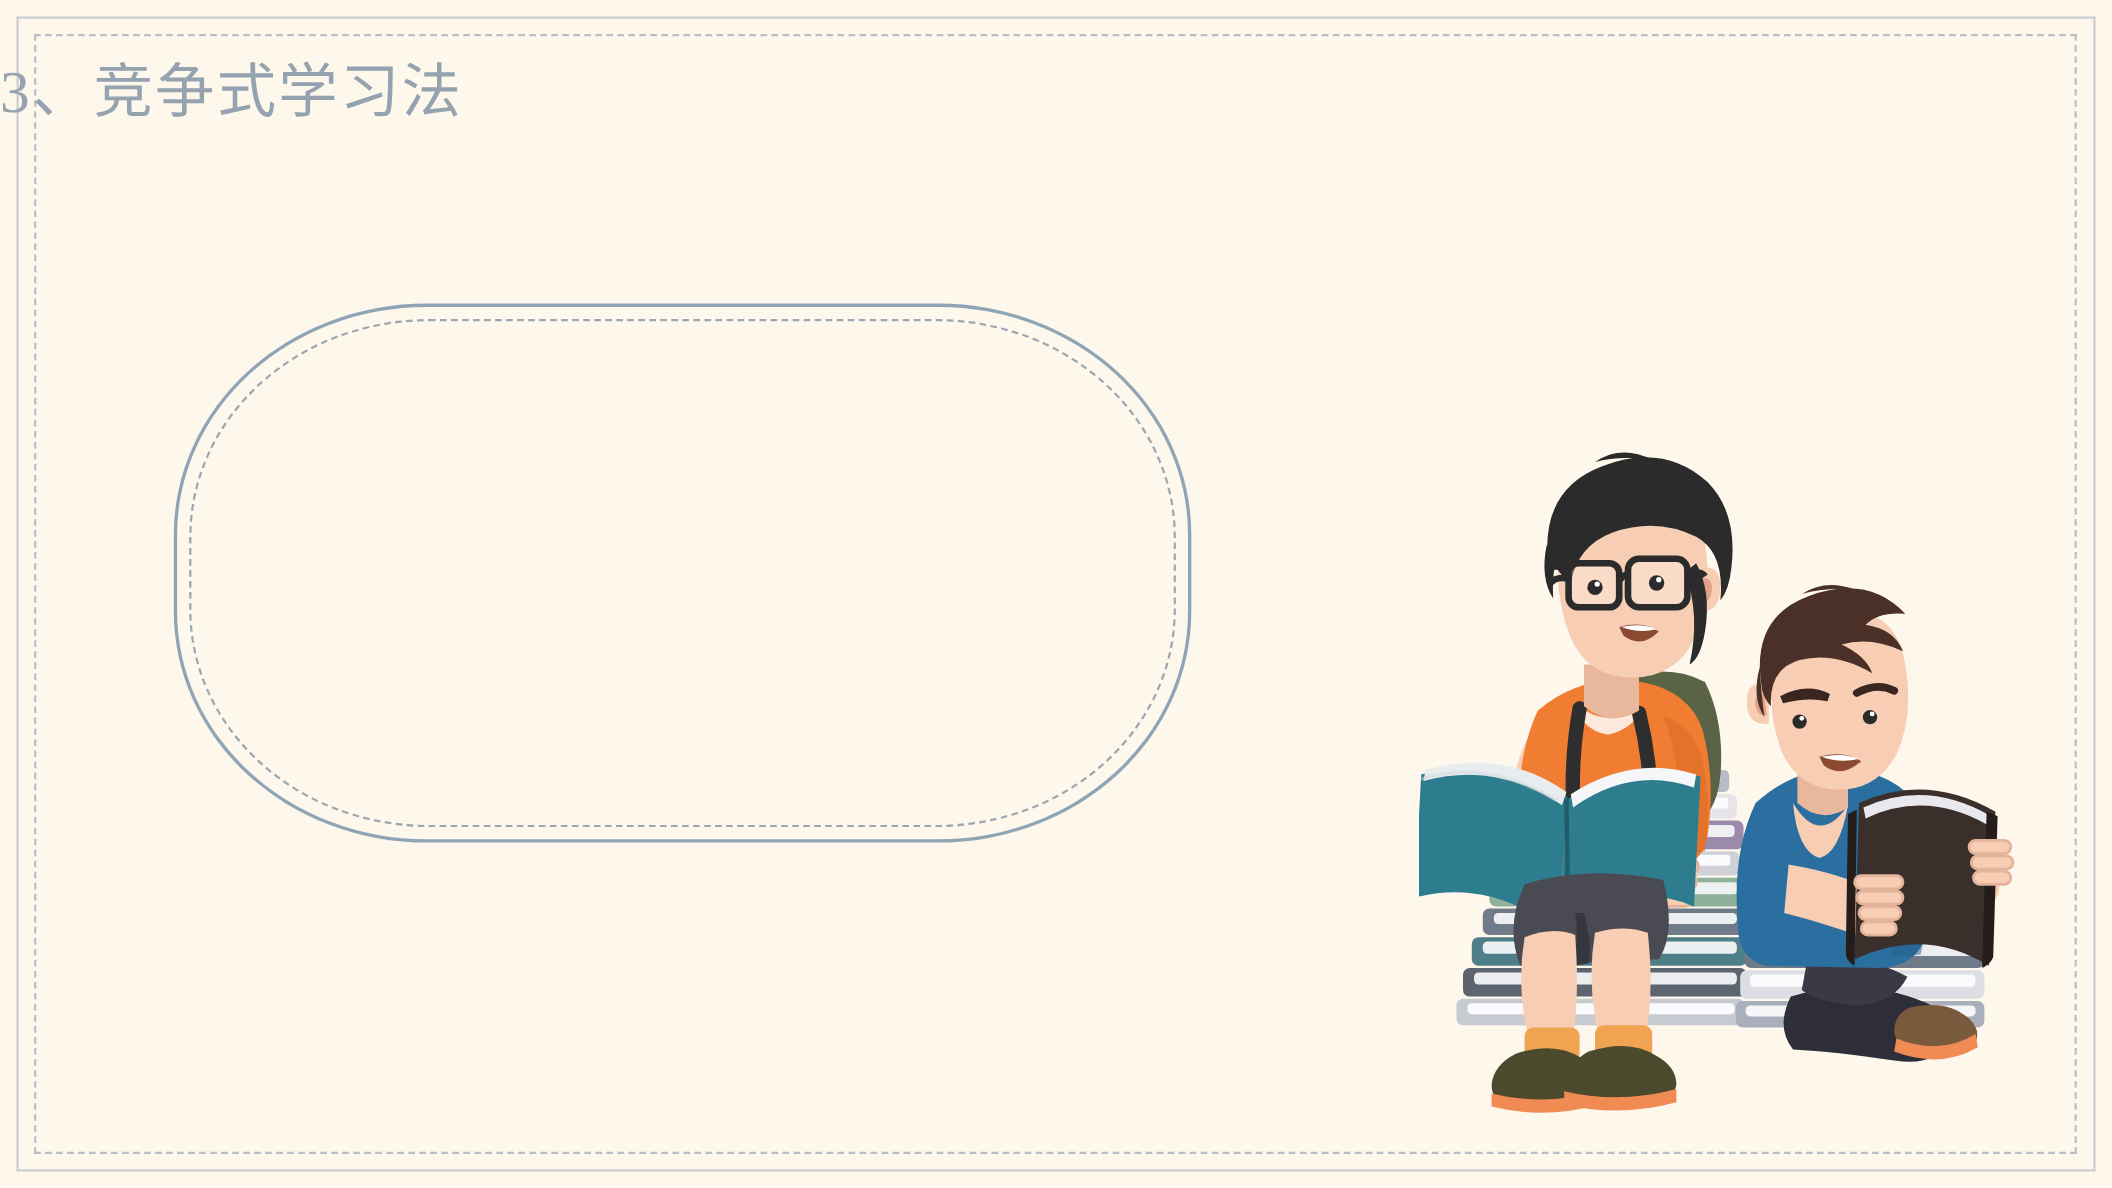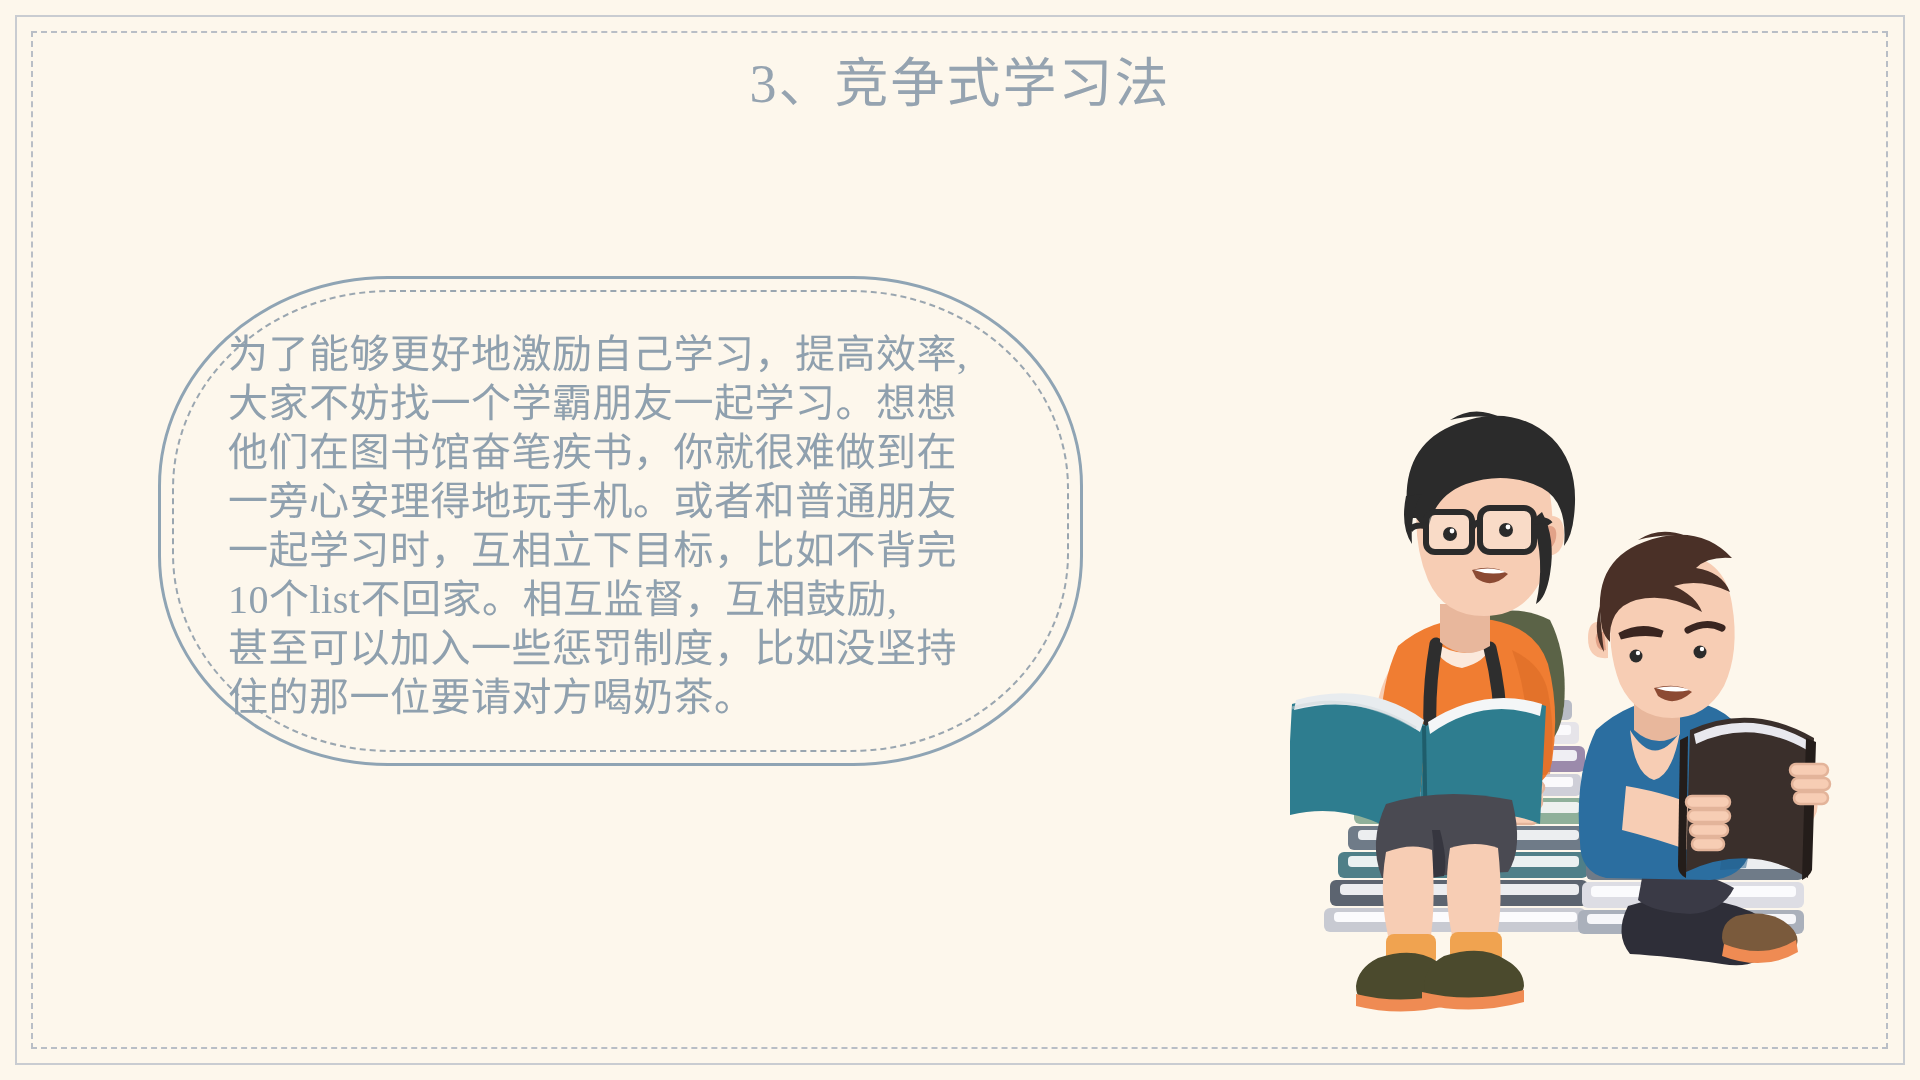--- a/index.html
+++ b/index.html
@@ -46,21 +46,20 @@
     box-sizing: border-box;
     pointer-events: none;
   }
 
   
   .title {
     position: absolute;
     left: 0;
     top: 52px;
     width: 1920px;
-    text-align: center;
     font-size: 54px;
     line-height: 1.2;
     letter-spacing: 2px;
     color: #95a3b0;
     font-family: "Liberation Serif", "DejaVu Serif", serif;
     font-weight: 400;
     white-space: nowrap;
   }
 
   
@@ -121,28 +120,20 @@
   <div class="frame-solid"></div>
   <div class="frame-dashed"></div>
 
   <div class="title">3、竞争式学习法</div>
 
   <div class="blob-wrap">
     <div class="blob-solid"></div>
     <div class="blob-dashed"></div>
   </div>
 
-  <div class="body-text">为了能够更好地激励自己学习，提高效率,
-大家不妨找一个学霸朋友一起学习。想想
-他们在图书馆奋笔疾书，你就很难做到在
-一旁心安理得地玩手机。或者和普通朋友
-一起学习时，互相立下目标，比如不背完
-10个list不回家。相互监督，互相鼓励,
-甚至可以加入一些惩罚制度，比如没坚持
-住的那一位要请对方喝奶茶。</div>
 
   <div class="illustration">
     <svg viewBox="0 0 600 640" xmlns="http://www.w3.org/2000/svg">
 
       <g>
 
         <g>
           <rect x="92" y="300" width="190" height="20" rx="5" fill="#b9bcc6"></rect>
           <rect x="100" y="302" width="174" height="9" rx="3" fill="#f2f1f3"></rect>
         </g>

